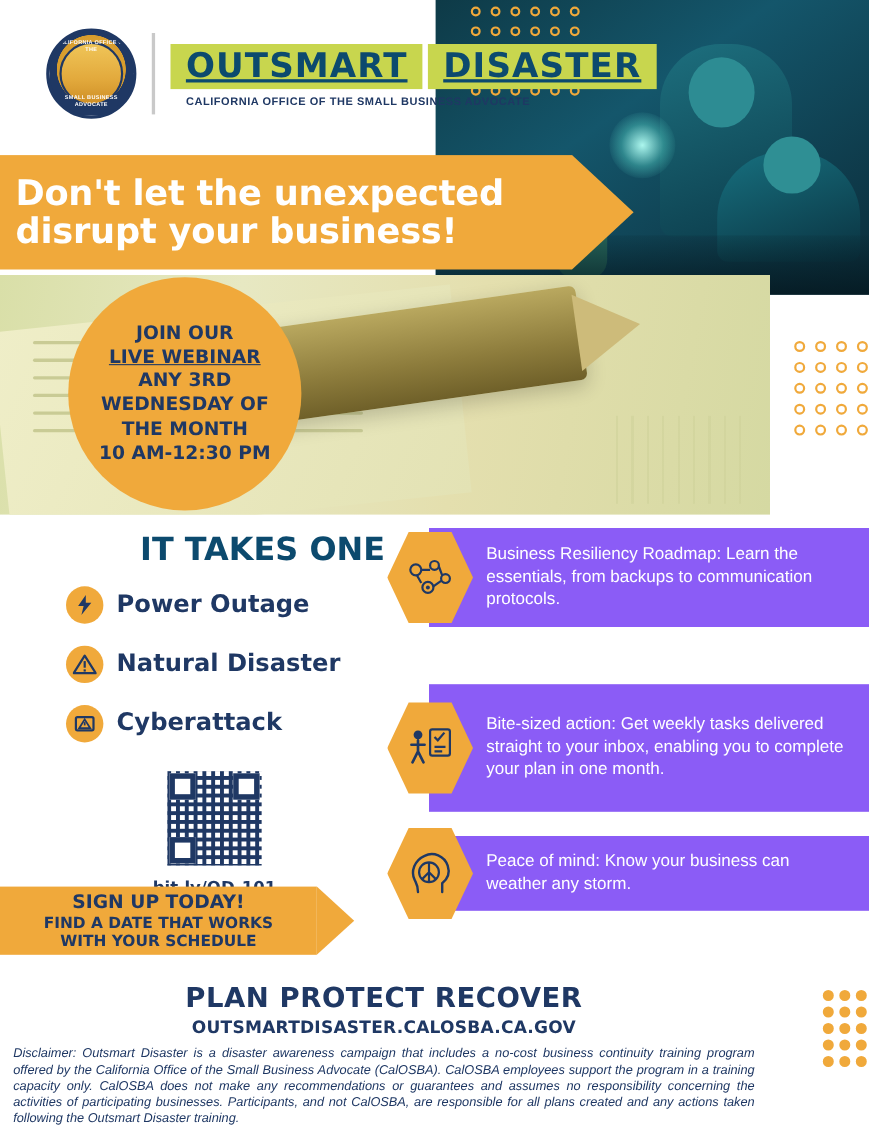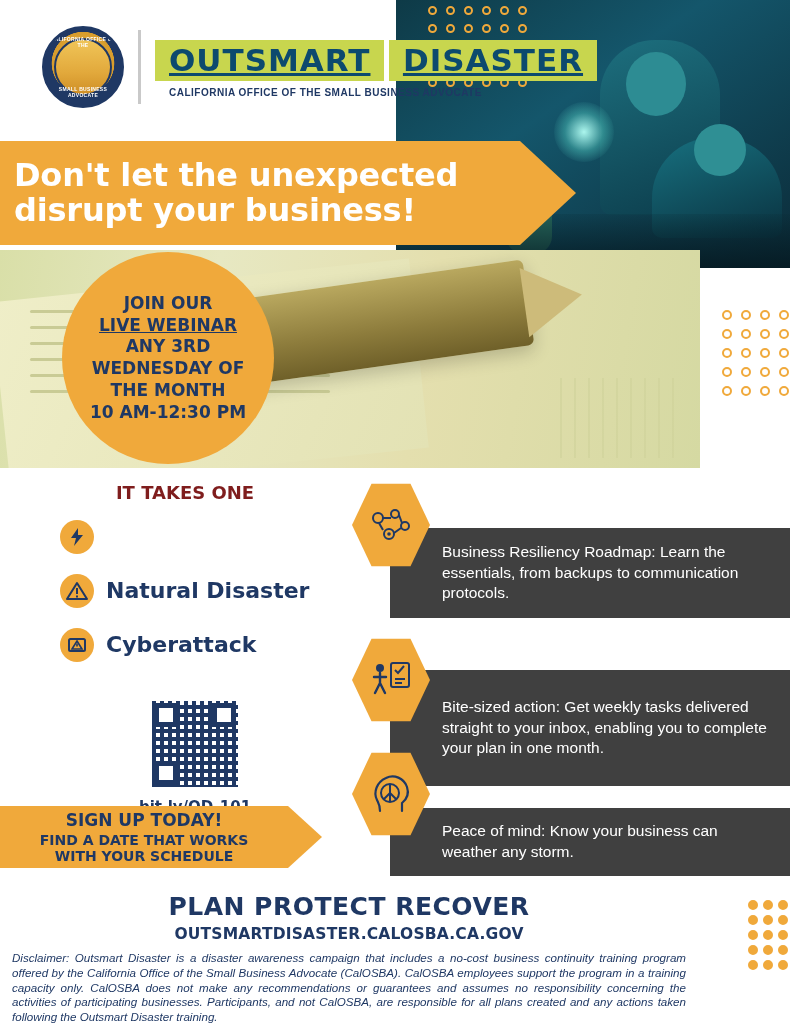--- a/index.html
+++ b/index.html
@@ -177,21 +177,21 @@
     line-height: 1.28;
     font-size: 17px;
     padding: 0 18px;
   }
   .webinar .u { text-decoration: underline; text-align: center; }
 
   
   .events { position:absolute; left: 20px; top: 482px; width: 330px; }
   .events .title {
     font-family:"DejaVu Sans", sans-serif;
-    font-weight:800; font-size: 18px; color:#7f1d1d; text-align:center;
+    font-weight:800; font-size: 29px; color:#0c4a6e; text-align:right;
     line-height:1.2; margin-bottom: 16px;
   }
   .event-row { display:flex; align-items:center; gap: 12px; margin: 0 0 20px 40px; }
   .event-badge {
     width: 34px; height: 34px; border-radius:50%; background:#f0a93b;
     display:flex; align-items:center; justify-content:center; flex: 0 0 auto;
   }
   .event-badge svg { display:block; }
   .event-label {
     font-family:"DejaVu Sans", sans-serif;
@@ -236,24 +236,24 @@
     border-top: 31px solid transparent; border-bottom: 31px solid transparent;
     border-left: 34px solid #f0a93b;
   }
   .signup .s1 { font-size: 17px; margin-bottom: 2px; }
   .signup .s2 { font-size: 14px; line-height: 1.15; }
 
   
   .benefit { position:absolute; }
   .benefit .bar {
     position:absolute; left: 38px; top: 0; height: 100%;
-    background:#404040; color:#ffffff;
+    background:#8b5cf6; color:#ffffff;
     display:flex; align-items:center;
     padding: 14px 18px 14px 52px;
-    font-size: 15.5px; line-height: 1.35; margin-top: 48px;
+    font-size: 15.5px; line-height: 1.35;
   }
   .hexicon {
     position:absolute; left: 0; top: 50%; transform: translateY(-50%);
     width: 78px; height: 88px; background:#f0a93b;
     clip-path: polygon(25% 3%, 75% 3%, 100% 50%, 75% 97%, 25% 97%, 0% 50%);
     display:flex; align-items:center; justify-content:center;
   }
   #benefit-1 { left: 352px; top: 480px; width: 438px; height: 90px; }
   #benefit-2 { left: 352px; top: 622px; width: 438px; height: 116px; }
   #benefit-3 { left: 352px; top: 760px; width: 438px; height: 68px; }
@@ -417,20 +417,21 @@
     <div class="title">
       <div>IT TAKES ONE</div>
     </div>
 
     <div class="event-row">
       <div class="event-badge">
         <svg width="18" height="20" viewBox="0 0 18 20">
             <polygon points="10,1 3,11 8,11 6,19 15,8 10,8" fill="#1f3864"></polygon>
           </svg>
       </div>
+      <div class="event-label">Power Outage</div>
     </div>
 
     <div class="event-row">
       <div class="event-badge">
         <svg width="22" height="20" viewBox="0 0 22 20">
           <polygon points="11,2 21,18 1,18" fill="none" stroke="#1f3864" stroke-width="2" stroke-linejoin="round"></polygon>
           <rect x="10" y="7" width="2" height="6" fill="#1f3864"></rect>
           <rect x="10" y="14.5" width="2" height="2" fill="#1f3864"></rect>
         </svg>
       </div>

